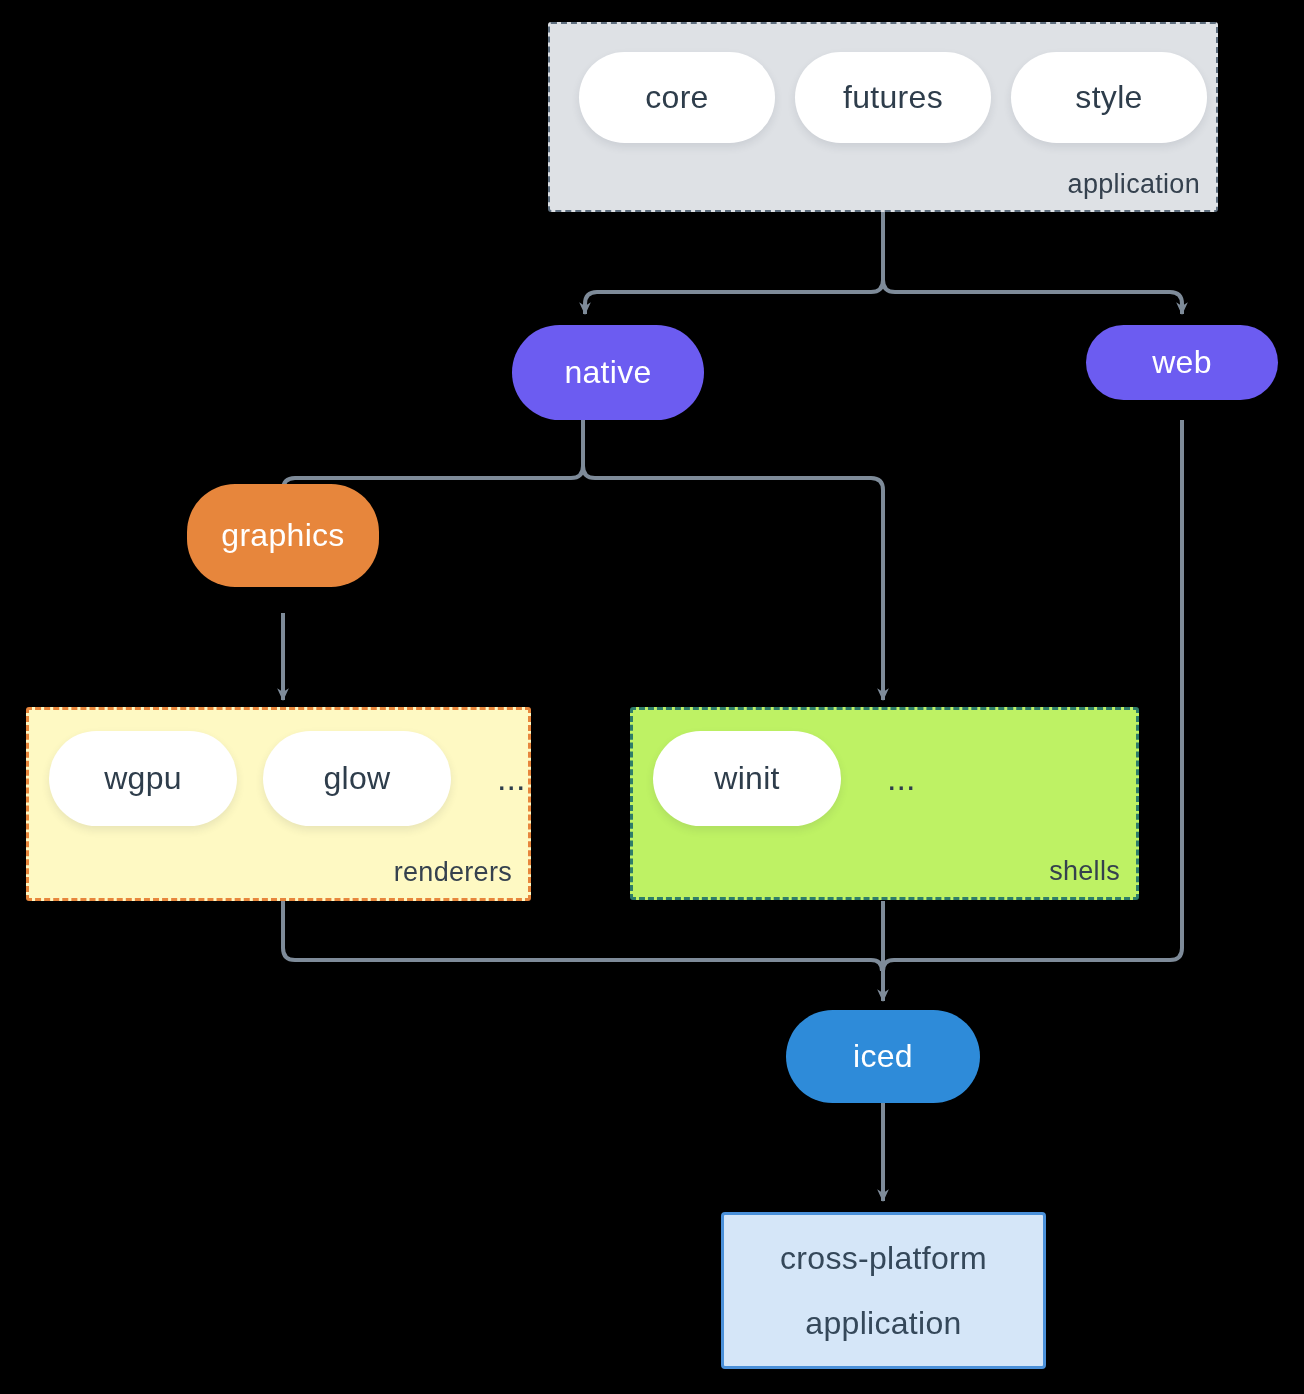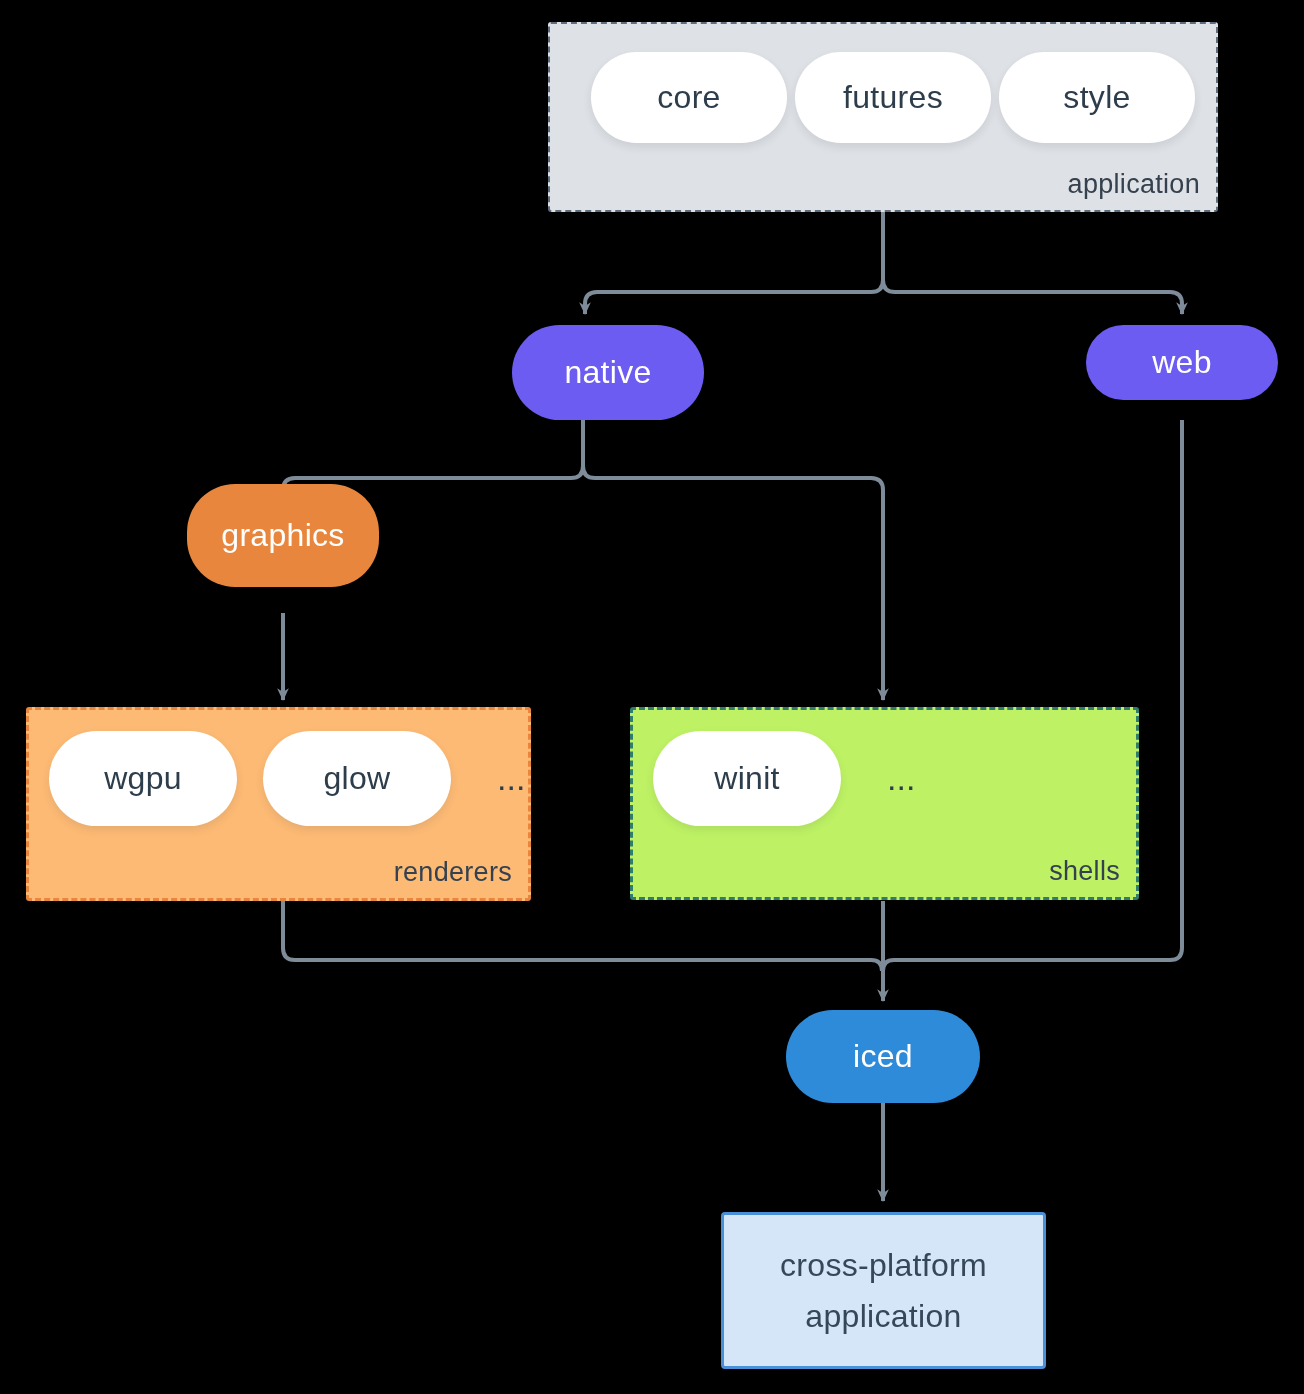--- a/index.html
+++ b/index.html
@@ -31,44 +31,44 @@
   }
   .ellipsis{
     font-size:34px;color:#2E3D4B;align-self:center;
     margin-left:20px;line-height:95px;
   }
 
   .group.foundations{
     left:548px;top:22px;width:670px;height:190px;
     background:#DEE1E5;border:2px dashed #5E6E7E;
   }
-  .group.foundations .pill-row{padding:28px 0 0 20px;gap:8px;justify-content:center;}
+  .group.foundations .pill-row{padding:28px 0 0 20px;gap:20px;justify-content:center;}
   .group.foundations .pill{width:196px;height:91px;border-radius:46px;}
 
   .group.renderers{
     left:26px;top:707px;width:505px;height:194px;
-    background:#fdba74;border:3px dashed #E7863C;
+    background:#fef9c3;border:3px dashed #E7863C;
   }
   .group.shells{
     left:630px;top:707px;width:509px;height:193px;
     background:#bef264;border:3px dashed #2F7D6A;
   }
   .group.renderers .pill-row,.group.shells .pill-row{padding:21px 0 0 20px;gap:26px;}
   .group.renderers .pill,.group.shells .pill{width:188px;height:95px;}
 
   .node.native{left:512px;top:325px;width:192px;height:95px;}
   .node.web{left:1086px;top:325px;width:192px;height:75px;}
   .node.graphics{left:187px;top:484px;width:192px;height:103px;}
   .node.iced{left:786px;top:1010px;width:194px;height:93px;}
 
   .node.app{
     left:721px;top:1212px;width:325px;height:157px;
     background:#D5E6F8;border:3px solid #4A90D9;border-radius:4px;
     display:flex;align-items:center;justify-content:center;text-align:center;
-    font-size:32px;line-height:51px;color:#35485A;letter-spacing:.3px;
+    font-size:32px;line-height:65px;color:#35485A;letter-spacing:.3px;
     padding:0 30px;
   }
 </style>
 </head>
 <body>
 
 <div class="canvas">
 
   <svg class="edges" width="1304" height="1394" viewBox="0 0 1304 1394">
     <defs>

